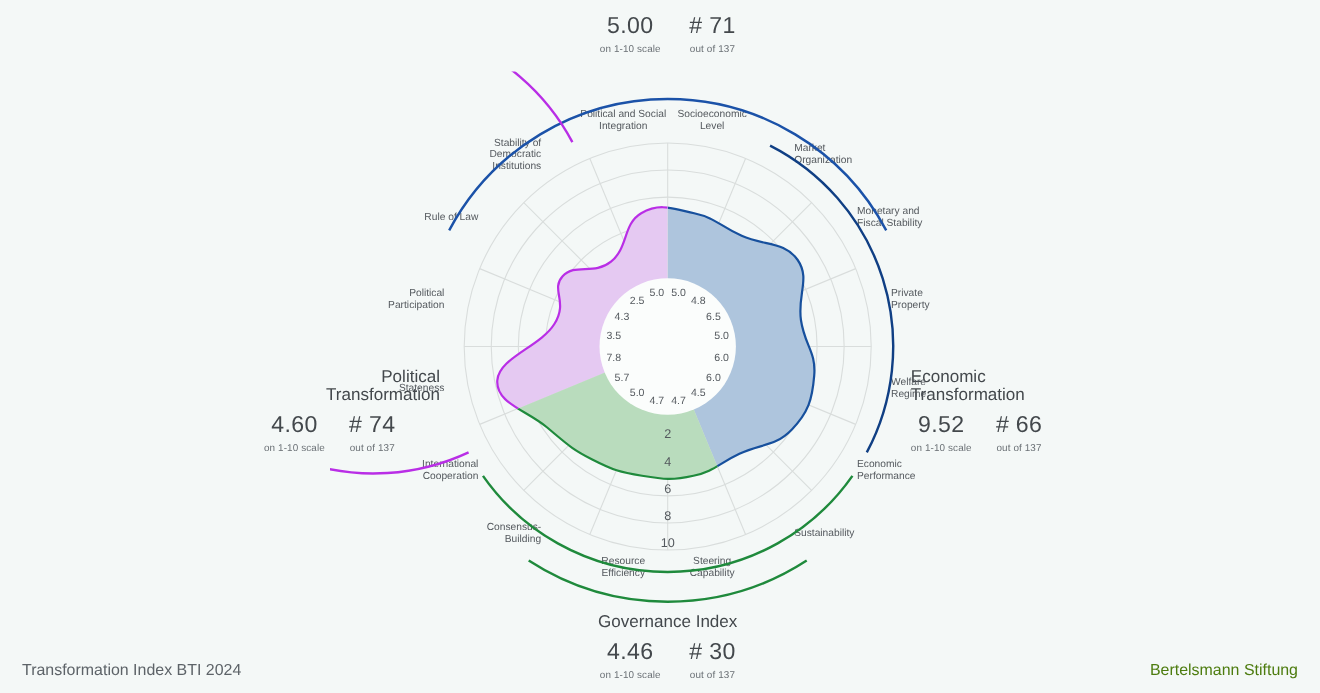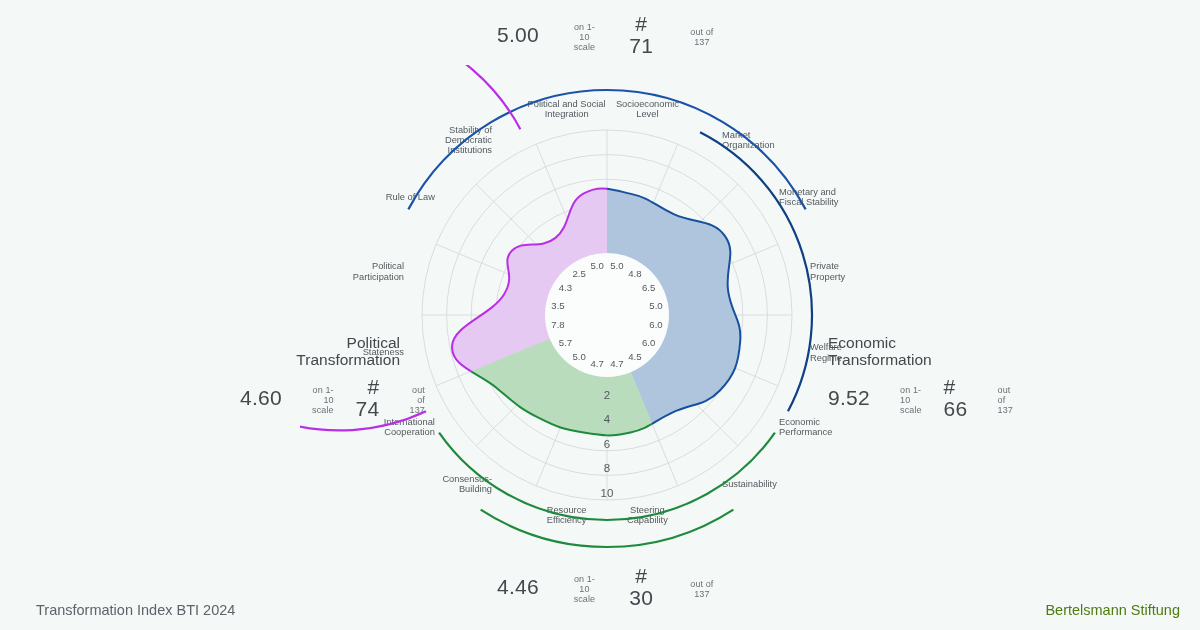--- a/index.html
+++ b/index.html
@@ -24,21 +24,21 @@
     position: absolute;
     left: 20px;
     top: 14px;
     font-size: 43px;
     font-weight: 400;
     letter-spacing: 0.2px;
     color: #3b3f42;
   }
   .footer-left {
     position: absolute;
-    left: 36px;
+    left: 20px;
     bottom: 12px;
     font-size: 14.5px;
     color: #5d6368;
   }
   .footer-right {
     position: absolute;
     right: 20px;
     bottom: 12px;
     font-size: 14.5px;
     color: #4d7c0f;
@@ -52,22 +52,21 @@
     color: #43484c;
     line-height: 17px;
     white-space: pre-line;
   }
   .idx-row {
     display: flex;
     margin-top: 8px;
   }
   .idx-cell {
     display: flex;
-    flex-direction: row;
-    gap: 30px;
+    flex-direction: column;
   }
   .idx-value {
     font-size: 21px;
     color: #43484c;
     line-height: 22px;
     letter-spacing: 0.3px;
   }
   .idx-sub {
     font-size: 9px;
     color: #6b7176;
@@ -167,20 +166,21 @@
         <div class="idx-sub">on 1-10 scale</div>
       </div>
       <div class="idx-cell">
         <div class="idx-value"># 66</div>
         <div class="idx-sub">out of 137</div>
       </div>
     </div>
   </div>
 
   <div class="index-block align-center" id="governance-index-block">
+    <div class="idx-title">Governance Index</div>
     <div class="idx-row">
       <div class="idx-cell">
         <div class="idx-value">4.46</div>
         <div class="idx-sub">on 1-10 scale</div>
       </div>
       <div class="idx-cell">
         <div class="idx-value"># 30</div>
         <div class="idx-sub">out of 137</div>
       </div>
     </div>

